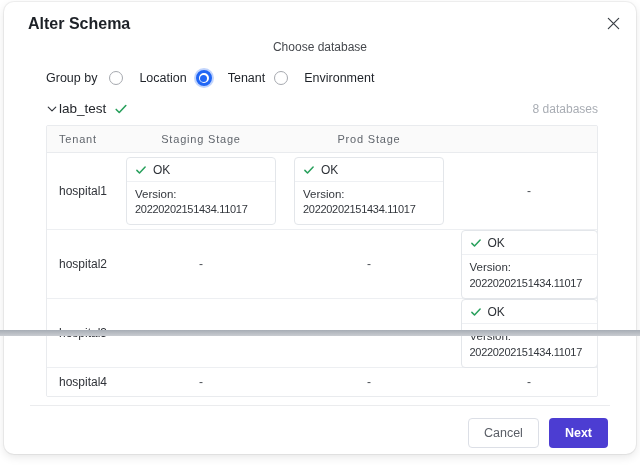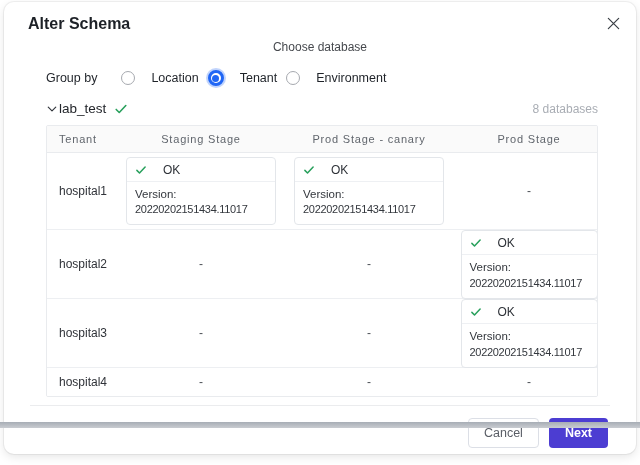--- a/index.html
+++ b/index.html
@@ -1,34 +1,34 @@
 <!DOCTYPE html>
 <html><head>
 <meta charset="utf-8">
 <style>
   html,body{margin:0;padding:0;width:640px;height:465px;overflow:hidden;
     background:#fff;font-family:"Liberation Sans","DejaVu Sans",sans-serif;
     -webkit-font-smoothing:antialiased;}
-  .page{position:relative;width:640px;height:428px;background:#fff;}
+  .page{position:relative;width:640px;height:336px;background:#fff;}
   .page-edge{position:absolute;left:0;right:0;bottom:0;height:6px;
     background:linear-gradient(#a7adb5,#c9ccd1);}
   .modal{position:absolute;left:4px;top:2px;width:632px;height:452px;background:#fff;
     border-radius:10px;box-shadow:0 0 0 1px rgba(0,0,0,0.05),0 3px 10px rgba(0,0,0,0.10);
     box-sizing:border-box;}
   
   .dlg-header{padding:12px 24px 0 24px;position:relative;}
   .dlg-title{font-size:16px;font-weight:600;color:#1d2127;line-height:19px;}
   .close-btn{position:absolute;top:10px;right:12px;width:22px;height:22px;border:none;
     background:transparent;cursor:pointer;display:flex;align-items:center;justify-content:center;padding:0;}
   .section-divider{display:flex;align-items:center;margin:7px 24px 0 24px;height:15px;flex-direction:column;}
   .section-divider .lbl{font-size:12px;color:#46494e;white-space:nowrap;}
   .section-divider .line{flex:1;height:1px;background:#ebecee;margin-left:12px;}
   
   .groupby-row{display:flex;align-items:center;margin:15px 0 0 42px;font-size:12.5px;color:#1f2329;}
-  .groupby-label{margin-right:24px;}
+  .groupby-label{margin-right:12px;}
   .radio-opt{display:flex;align-items:center;margin-right:9px;cursor:pointer;gap:12px;}
   .radio-circle{width:12px;height:12px;border-radius:50%;border:1px solid #a6a9af;
     background:#fff;margin-right:4px;box-sizing:content-box;flex:0 0 auto;}
   .radio-circle.selected{width:10px;height:10px;border:3px solid #2066f5;position:relative;
     box-shadow:0 0 0 2px rgba(32,102,245,0.28);}
   .radio-circle.selected::after{content:"";position:absolute;inset:1.5px;border-radius:50%;background:#2066f5;}
   
   .group-row{display:flex;align-items:center;margin:15px 38px 0 42px;}
   .group-name{font-size:13.5px;font-weight:500;color:#23262b;margin:0 8px 0 1px;}
   .group-spacer{flex:1;}
@@ -41,21 +41,21 @@
   .th{text-align:center;white-space:nowrap;}
   .th.first{text-align:left;padding-left:12px;}
   .trow{border-bottom:1px solid #edeff2;background:#fff;}
   .trow.last{border-bottom:none;}
   .r1{height:76px;} .r2{height:68px;} .r3{height:68px;} .r4{height:28px;}
   .tenant{padding-left:12px;font-size:12px;color:#303339;}
   .dash{text-align:center;font-size:12px;color:#4c5056;}
   .card-cell{display:flex;justify-content:center;align-items:center;height:100%;}
   .status-card{border:1px solid #e3e6ea;border-radius:4px;background:#fff;box-sizing:border-box;}
   .card-w150{width:150px;} .card-w137{width:137px;}
-  .card-head{display:flex;align-items:center;gap:16px;padding:5px 8px 4px 8px;
+  .card-head{display:flex;align-items:center;gap:6px;padding:5px 8px 4px 8px;
     border-bottom:1px solid #eef0f3;font-size:12px;color:#2e3238;}
   .card-body{padding:4px 8px 6px 8px;font-size:11.5px;color:#33373d;line-height:1.45;}
   .card-body .ver{font-size:11px;letter-spacing:-0.3px;white-space:nowrap;}
   
   .footer-sep{margin:8px 26px 0 26px;border-top:1px solid #ebecee;}
   .dlg-footer{display:flex;justify-content:flex-end;align-items:flex-start;
     padding:12px 28px 0 0;}
   .btn{font-family:inherit;font-size:12.5px;border-radius:4px;cursor:pointer;height:30px;box-sizing:border-box;}
   .btn-cancel{background:#fff;border:1px solid #dcdfe6;color:#5a5e66;padding:0 15px;}
   .btn-next{border:none;color:#fff;padding:0 16px;font-weight:600;margin-left:10px;}
@@ -113,21 +113,20 @@
         </svg>
       </span>
       <span class="group-spacer"></span>
       <span class="group-count">8 databases</span>
     </div>
 
     <div class="db-table">
       <div class="thead">
         <div class="th first">Tenant</div>
         <div class="th">Staging Stage</div>
-        <div class="th">Prod Stage - canary</div>
         <div class="th">Prod Stage</div>
       </div>
 
       <div class="trow r1">
         <div class="tenant">hospital1</div>
         <div class="card-cell">
           <div class="status-card card-w150">
             <div class="card-head">
               <span>
                 <svg width="12" height="12" viewBox="0 0 16 16">

